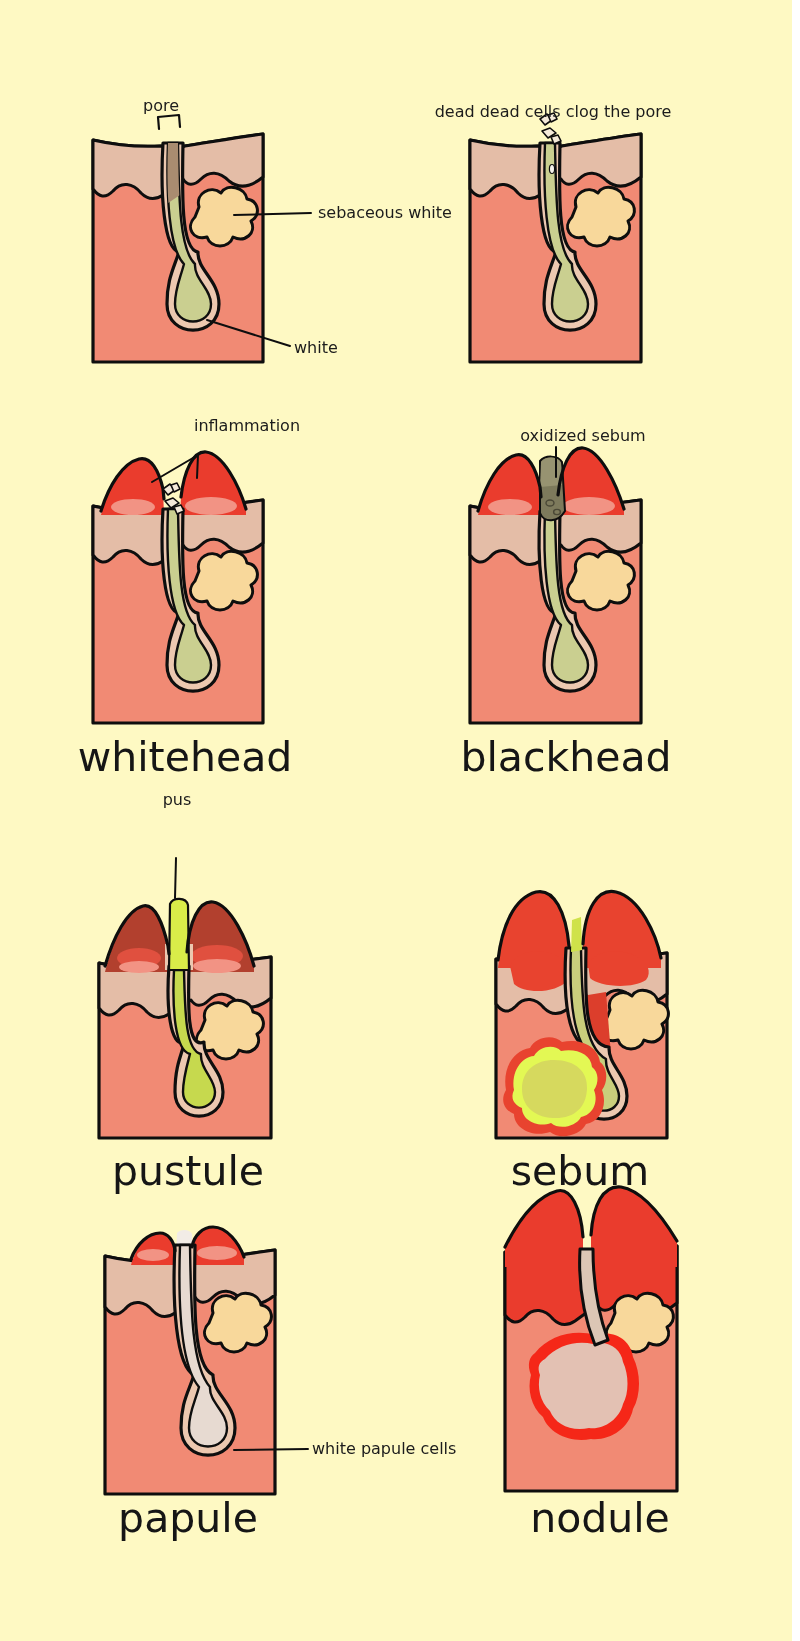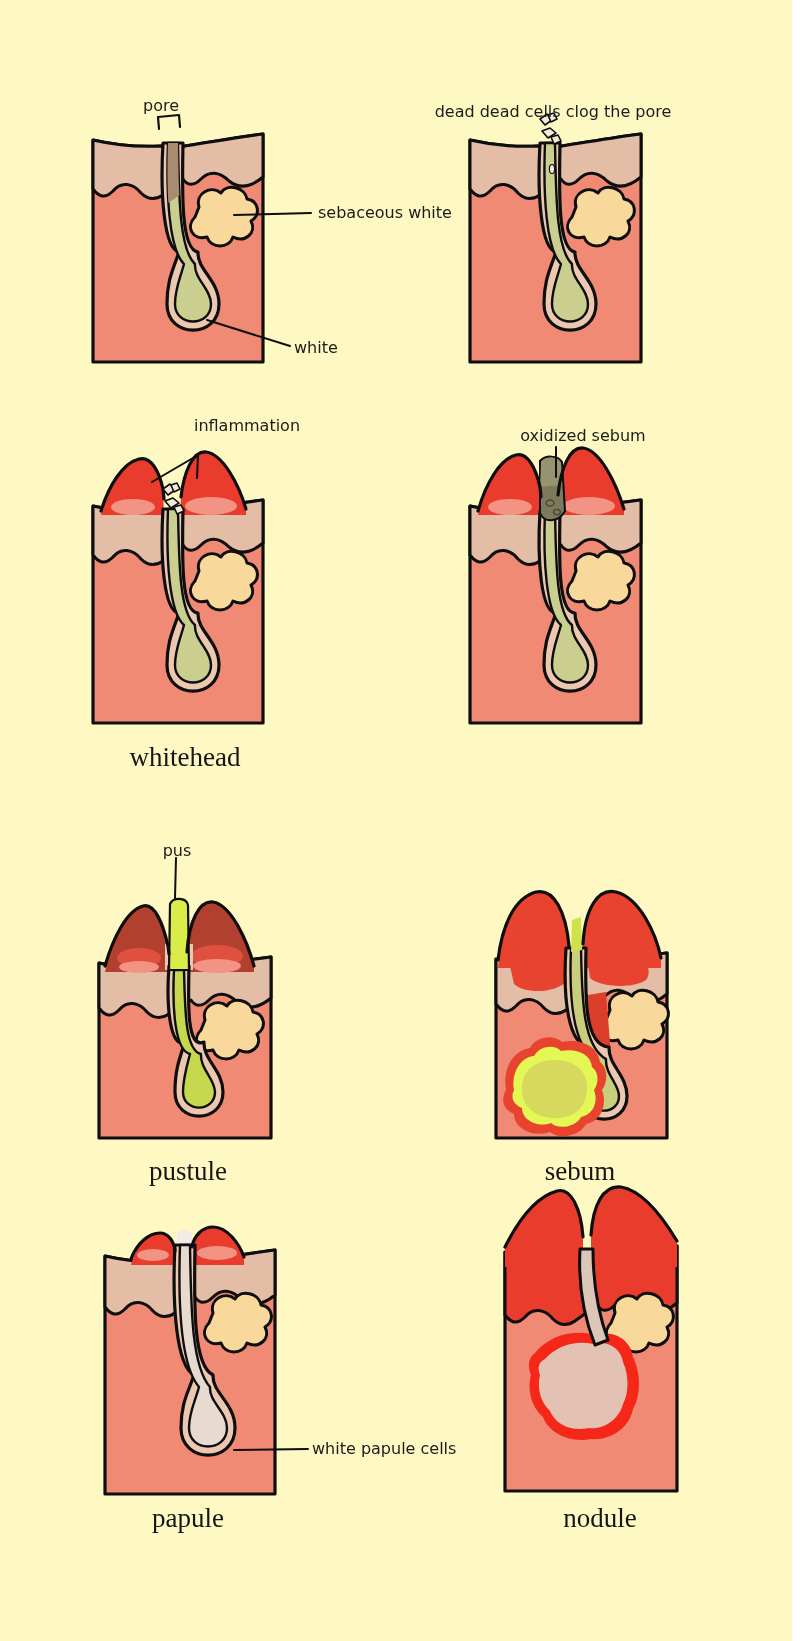--- a/index.html
+++ b/index.html
@@ -2,21 +2,21 @@
 <html><head>
 <meta charset="utf-8">
 <style>
   html,body{margin:0;padding:0;background:#ffffff;}
   #page{position:relative;width:792px;height:1641px;background:#fef9c3;overflow:hidden;
         font-family:"DejaVu Sans","Liberation Sans",sans-serif;}
   svg.panel{position:absolute;overflow:visible;}
   .lbl{position:absolute;font-size:16px;color:#1c1c1c;white-space:nowrap;line-height:1.1;}
   .lbl.center{transform:translate(-50%,-50%);}
   .lbl.leftanchor{transform:translateY(-50%);}
-  .cap{position:absolute;font-size:27px;color:#161616;white-space:nowrap;transform:translate(-50%,-50%);font-family:Liberation Serif, serif;}
+  .cap{position:absolute;font-size:41px;color:#161616;white-space:nowrap;transform:translate(-50%,-50%);}
 </style>
 </head>
 <body>
 
 <div id="page">
 
   <svg class="panel" id="svg-normal" style="left:93px;top:131px" width="170" height="231" viewBox="0 0 170 231">
       <path d="M0,9 C26,15 50,16 68,15 L80,19 L92,15 C118,11 146,6 170,3 L170,231 L0,231 Z" fill="#f18a74" stroke="#0e0e0e" stroke-width="3.2" stroke-linejoin="round" stroke-linecap="round"></path>
       <path d="M0,9 C26,15 50,16 68,15 L80,19 L92,15 C118,11 146,6 170,3 L170,46 C158,56 146,58 136,50 C126,40 116,40 108,48 C100,56 94,54 90,48 L70,64 C64,68 56,70 48,62 C40,52 28,50 20,60 C12,68 6,66 0,58 Z" fill="#e4bda7" stroke="#0e0e0e" stroke-width="3" stroke-linejoin="round" stroke-linecap="round"></path>
       <path d="M106,76 C102,62 118,54 128,62
@@ -242,21 +242,22 @@
       <path d="M0,4 C12,-20 30,-46 52,-52 C66,-56 76,-34 78,-6" fill="none" stroke="#0e0e0e" stroke-width="3.2" stroke-linejoin="round" stroke-linecap="round"></path>
       <path d="M86,-8 C88,-38 98,-58 116,-56 C140,-52 160,-22 172,-2" fill="none" stroke="#0e0e0e" stroke-width="3.2" stroke-linejoin="round" stroke-linecap="round"></path>
     </svg>
 
   <div class="lbl center" style="left:161px;top:106px">pore</div>
   <div class="lbl center" style="left:553px;top:112px">dead dead cells clog the pore</div>
   <div class="lbl leftanchor" style="left:318px;top:213px">sebaceous white</div>
   <div class="lbl leftanchor" style="left:294px;top:348px">white</div>
   <div class="lbl center" style="left:247px;top:426px">inflammation</div>
   <div class="lbl center" style="left:583px;top:436px">oxidized sebum</div>
-  <div class="lbl center" style="left:177px;top:851px">pus</div>
+  <div class="lbl center" style="left:177px;top:800px">pus</div>
   <div class="lbl leftanchor" style="left:312px;top:1449px">white papule cells</div>
 
   <div class="cap" style="left:185px;top:757px">whitehead</div>
+  <div class="cap" style="left:566px;top:757px">blackhead</div>
   <div class="cap" style="left:188px;top:1171px">pustule</div>
   <div class="cap" style="left:580px;top:1171px">sebum</div>
   <div class="cap" style="left:188px;top:1518px">papule</div>
   <div class="cap" style="left:600px;top:1518px">nodule</div>
 </div>
 
 </body></html>

